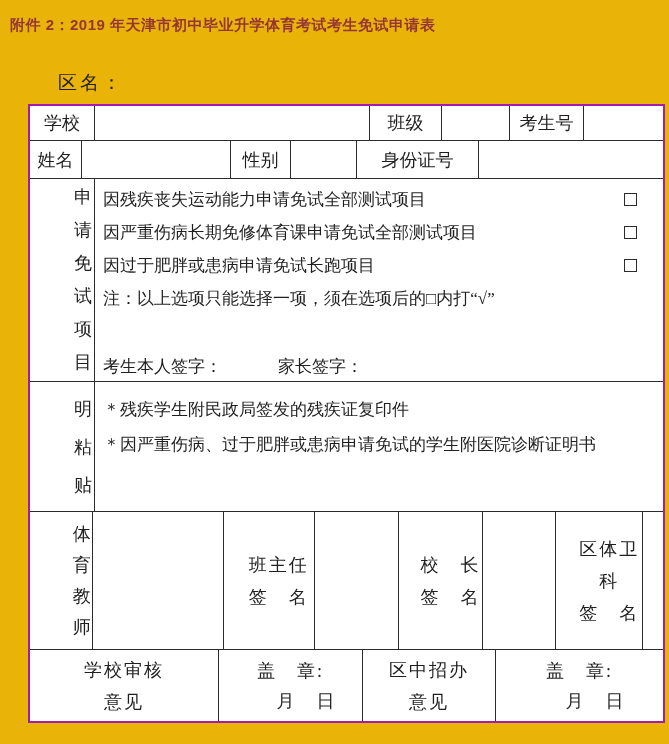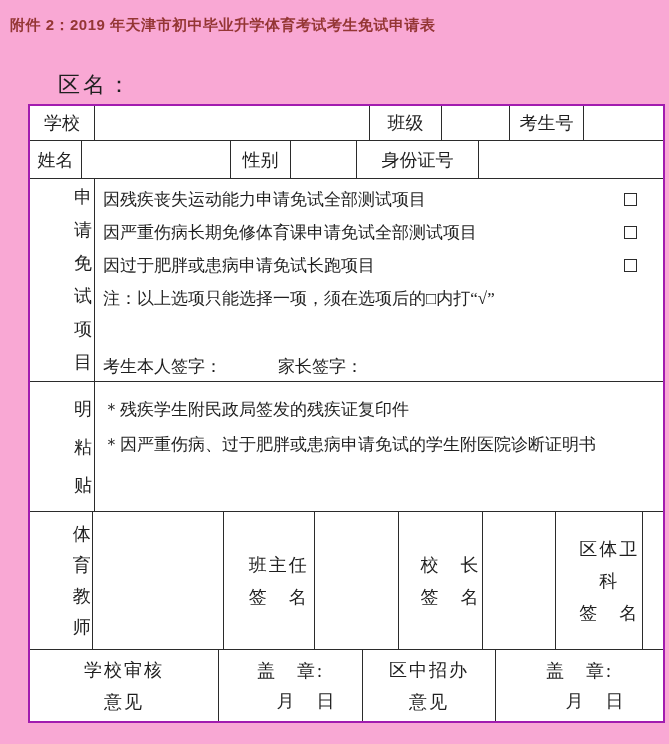--- a/index.html
+++ b/index.html
@@ -1,32 +1,32 @@
 <!DOCTYPE html>
 <html><head>
 <meta charset="utf-8">
 <style>
   html,body { margin:0; padding:0; background:#ffffff; }
   .page {
     position:relative;
     width:669px; height:744px;
-    background:#f9a8d4;
+    background:#eab308;
     font-family:"Liberation Serif", serif;
     color:#1f1f1f;
     overflow:hidden;
   }
   .doc-title {
     position:absolute; left:10px; top:16px;
     font-family:"Liberation Sans", sans-serif;
     font-weight:bold; font-size:15px; letter-spacing:0.5px;
     color:#943634;
   }
   .district-line {
     position:absolute; left:58px; top:70px;
-    font-size:22px; letter-spacing:3px;
+    font-size:19px; letter-spacing:3px;
   }
   .form-table {
     position:absolute; left:28px; top:104px;
     width:637px; height:619px;
     border:2px solid #a21caf;
     box-sizing:border-box;
     display:flex; flex-direction:column;
     background:#fff;
   }
   .trow { display:flex; border-bottom:1px solid #2b2b2b; box-sizing:border-box; flex:0 0 auto; }

